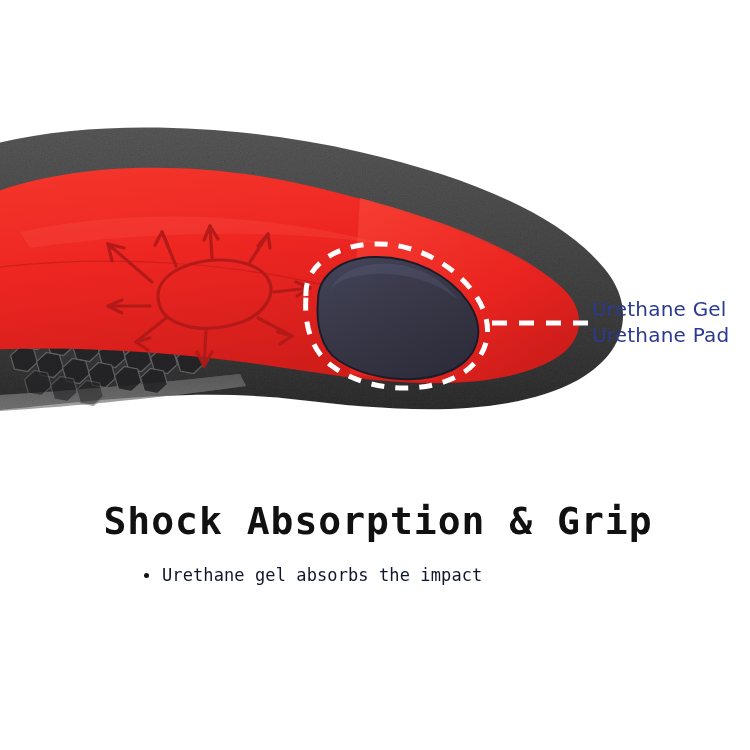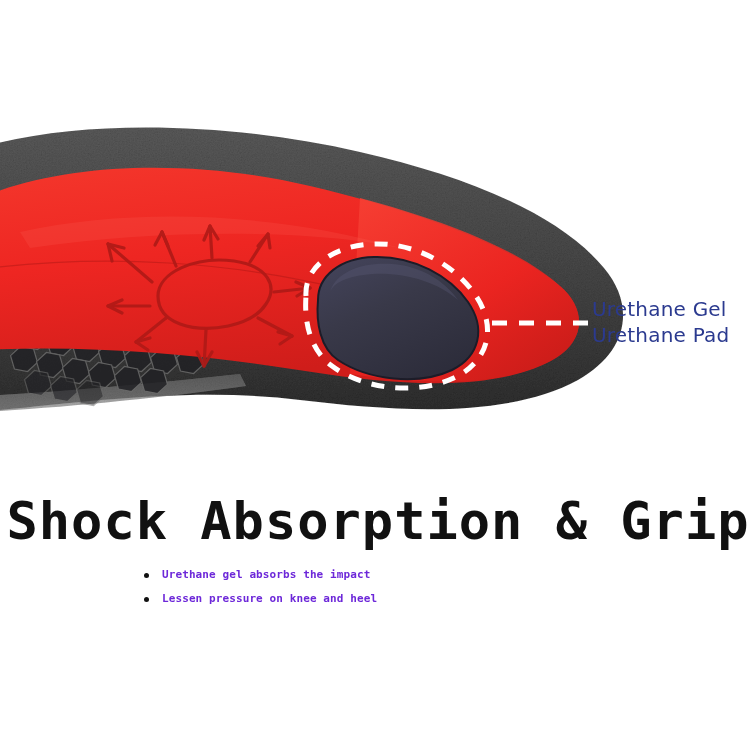--- a/index.html
+++ b/index.html
@@ -50,41 +50,41 @@
   #text-block {
     position: absolute;
     left: 0;
     top: 495px;
     width: 750px;
   }
   #headline {
     text-align: center;
     font-family: "DejaVu Sans Mono", monospace;
     font-weight: bold;
-    font-size: 52px;
+    font-size: 38px;
     letter-spacing: 1px;
     color: #111111;
     margin: 0;
     padding: 0 0 0 6px;
     line-height: 52px;
   }
   #benefit-list {
     list-style: none;
     margin: 16px 0 0 0;
     padding: 0;
     width: 400px;
     margin-left: 140px;
   }
   #benefit-list li {
     position: relative;
     font-family: "DejaVu Sans Mono", monospace;
-    font-weight: bold;
-    font-size: 11px;
+    font-weight: normal;
+    font-size: 17px;
     line-height: 24px;
-    color: #6d28d9;
+    color: #0f172a;
     padding-left: 22px;
     letter-spacing: 0.1px;
     white-space: nowrap;
   }
   #benefit-list li::before {
     content: "";
     position: absolute;
     left: 4px;
     top: 10px;
     width: 5px;
@@ -261,17 +261,16 @@
 
   <div class="callout-label">
     <span class="callout-line">Urethane Gel</span>
     <span class="callout-line">Urethane Pad</span>
   </div>
 
   <div id="text-block">
     <h1 id="headline">Shock Absorption &amp; Grip</h1>
     <ul id="benefit-list">
       <li>Urethane gel absorbs the impact</li>
-      <li>Lessen pressure on knee and heel</li>
     </ul>
   </div>
 
 </div>
 
 </body></html>

